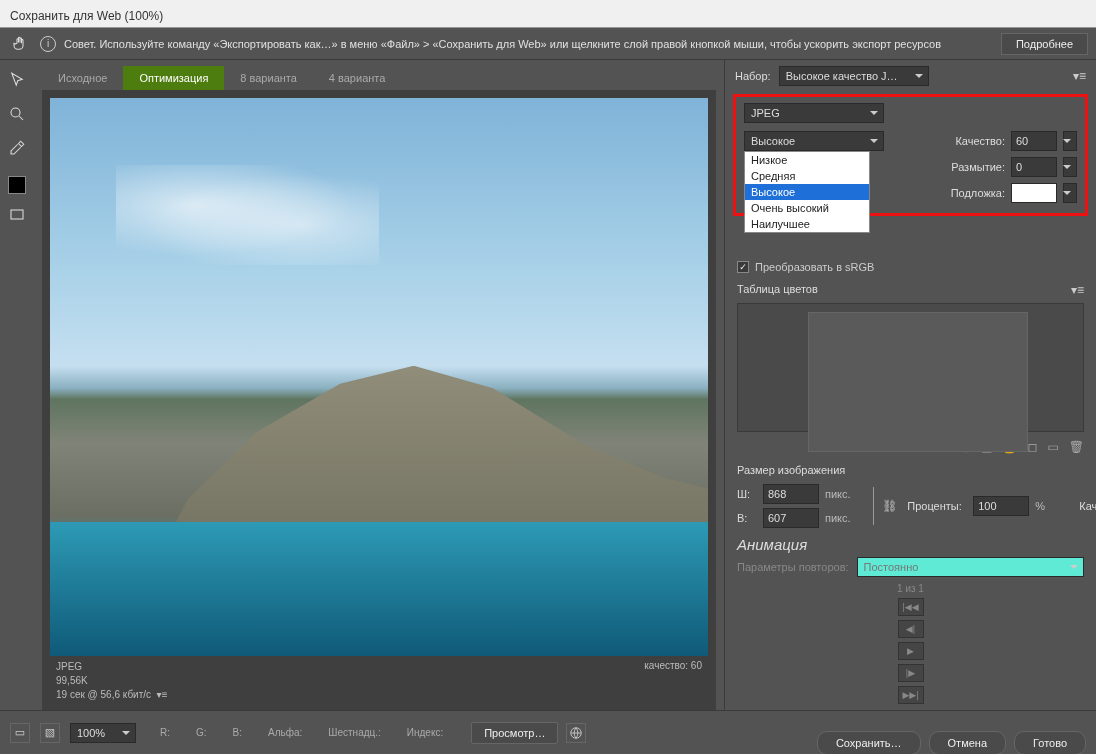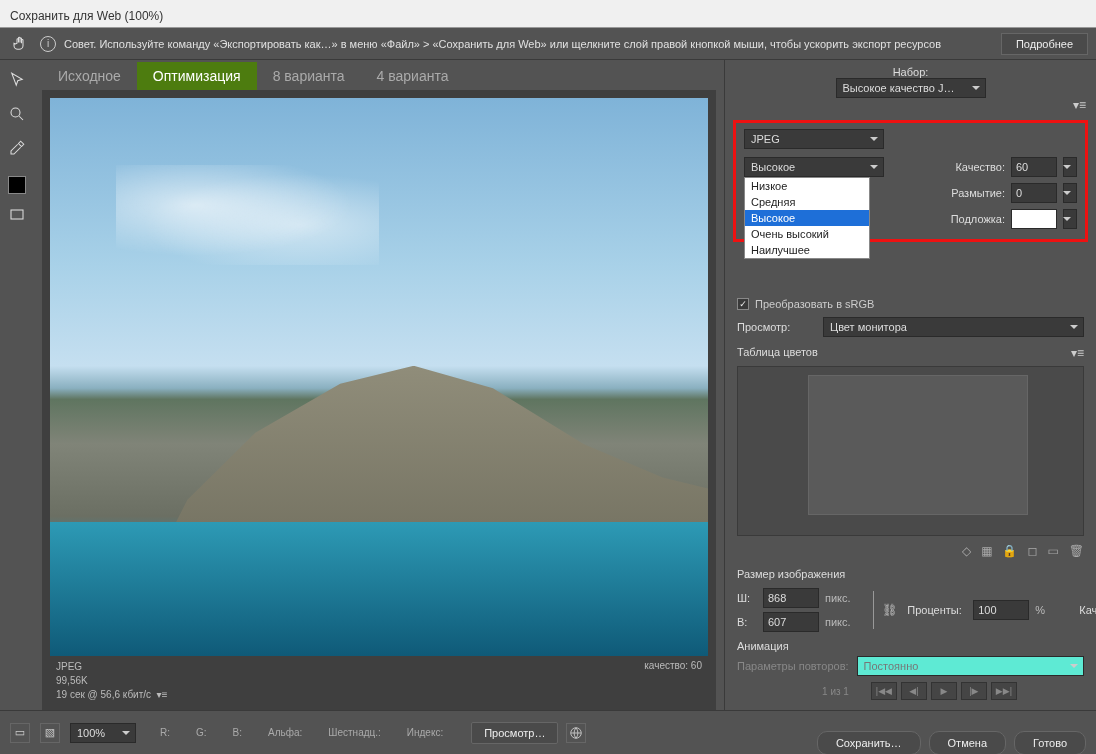--- a/index.html
+++ b/index.html
@@ -10,31 +10,31 @@
 .tipbar .info-icon { width:16px; height:16px; border:1px solid #ccc; border-radius:50%; display:flex; align-items:center; justify-content:center; font-size:10px; }
 .tipbar .tip { color:#e0e0e0; font-size:11px; flex:1; white-space:nowrap; overflow:hidden; }
 .tipbar .more-btn { background:#4a4a4a; border:1px solid #666; color:#eee; padding:4px 14px; font-size:11px; cursor:pointer; }
 .workspace { flex:1; display:flex; min-height:0; }
 .toolcol { width:34px; background:#535353; display:flex; flex-direction:column; align-items:center; padding-top:8px; gap:10px; }
 .tool { width:24px; height:24px; display:flex; align-items:center; justify-content:center; color:#ddd; cursor:pointer; }
 .tool svg { width:18px; height:18px; stroke:#ddd; fill:none; stroke-width:1.4; }
 .swatch { width:18px; height:18px; background:#000; border:1px solid #888; margin-top:6px; }
 .center { flex:1; display:flex; flex-direction:column; padding:0 8px; min-width:0; }
 .tabs { display:flex; height:30px; align-items:end; }
-.tab { padding:6px 16px; color:#aaa; font-size:14px; cursor:pointer; }
+.tab { padding:6px 16px; color:#aaa; font-size:11px; cursor:pointer; }
 .tab.active { background:#4d7c0f; color:#fff; }
 .preview-wrap { background:#3f3f3f; padding:8px; flex:1; display:flex; flex-direction:column; min-height:0; }
 .preview { flex:1; background:linear-gradient(to bottom,#7fb3d8 0%,#a8d1e8 30%,#c5dff0 48%,#8ab0c0 52%,#5f7560 54%,#808478 62%,#6b6f63 75%,#2d8ba8 82%,#165570 100%); position:relative; overflow:hidden; }
 .mountain { position:absolute; left:14%; right:0; top:48%; height:40%; background:linear-gradient(to bottom,#908d7a,#6e6c5c); clip-path:polygon(0% 100%,8% 60%,20% 30%,35% 8%,48% 0%,62% 10%,78% 35%,92% 50%,100% 55%,100% 100%); }
 .sea { position:absolute; left:0; right:0; bottom:0; height:24%; background:linear-gradient(to bottom,#2d9ab5,#0f5a78); }
 .clouds { position:absolute; top:12%; left:10%; width:40%; height:18%; background:radial-gradient(ellipse at 30% 40%,rgba(255,255,255,.6),transparent 60%),radial-gradient(ellipse at 70% 60%,rgba(255,255,255,.5),transparent 60%); }
 .meta-row { display:flex; justify-content:space-between; padding:4px 6px 0; color:#bbb; font-size:10px; }
 .meta-left div { line-height:14px; }
 .side { width:372px; background:#535353; display:flex; flex-direction:column; border-left:1px solid #3a3a3a; overflow:hidden; }
-.preset-row { display:flex; align-items:center; padding:6px 10px; gap:0;flex-direction:column; }
+.preset-row { display:flex; align-items:center; padding:6px 10px; gap:8px; }
 .label { color:#ddd; font-size:11px; }
 .select { background:#3a3a3a; border:1px solid #2a2a2a; color:#ddd; font-size:11px; height:20px; padding:0 18px 0 6px; position:relative; display:flex; align-items:center; cursor:pointer; }
 .select::after { content:""; position:absolute; right:5px; top:7px; border:4px solid transparent; border-top-color:#ccc; }
 .menu-icon { margin-left:auto; color:#ccc; cursor:pointer; font-size:12px; }
 .redbox { margin:2px 8px 6px; border:3px solid #e11; padding:6px 8px 10px; display:flex; flex-direction:column; gap:8px; }
 .row { display:flex; align-items:center; gap:6px; }
 .row .select { min-width:140px; }
 .qual-open { position:relative; }
 .dropdown-list { position:absolute; top:20px; left:0; right:0; background:#fff; border:1px solid #888; z-index:10; }
 .dropdown-list div { color:#222; font-size:11px; padding:2px 6px; cursor:pointer; }
@@ -54,24 +54,24 @@
 .ct-inner { position:absolute; left:70px; top:8px; width:220px; height:140px; border:1px solid #666; background:#5a5a5a; }
 .ct-icons { display:flex; gap:10px; padding:4px 12px; justify-content:flex-end; color:#aaa; }
 .ct-icons span { cursor:pointer; font-size:12px; }
 .imgsize { padding:6px 12px 2px; display:flex; flex-direction:column; gap:4px; }
 .sz-row { display:flex; align-items:center; gap:6px; }
 .sz-row .label { width:20px; }
 .sz-row .numinput { width:56px; }
 .unit { color:#bbb; width:40px; }
 .link-brace { width:14px; height:38px; border-right:1px solid #999; border-top:1px solid #999; border-bottom:1px solid #999; margin:0 4px; position:relative; }
 .link-icon { color:#ccc; font-size:12px; }
-.anim-head { padding:6px 12px 2px; color:#ddd; font-size:11px; }
+.anim-head { padding:6px 12px 2px; color:#ddd; font-size:15px;font-style:italic; }
 .anim-row { display:flex; align-items:center; gap:8px; padding:2px 12px 4px; color:#888; }
 .anim-row .select.disabled { color:#777; background:#5eead4; flex:1}
-.anim-ctrl { display:flex; justify-content:center; gap:4px; padding:2px 12px 6px; align-items:center; }
+.anim-ctrl { display:flex; justify-content:center; gap:4px; padding:2px 12px 6px; align-items:center;flex-direction:column; }
 .anim-btn { width:26px; height:18px; background:#454545; border:1px solid #333; display:flex; align-items:center; justify-content:center; color:#888; font-size:9px; }
 .pager { color:#888; padding:0 18px; font-size:10px; }
 .footer { height:44px; border-top:1px solid #3a3a3a; display:flex; align-items:center; padding:0 10px; gap:8px; }
 .foot-left { display:flex; align-items:center; gap:10px; }
 .mini-btn { width:20px; height:20px; border:1px solid #666; display:flex; align-items:center; justify-content:center; cursor:pointer; }
 .zoom-sel { width:66px; }
 .color-readout { color:#aaa; font-size:10px; display:flex; gap:26px; margin-left:14px; }
 .foot-right { margin-left:auto; display:flex; gap:8px;margin-top:20px; }
 .btn { background:#4a4a4a; border:1px solid #666; color:#eee; padding:5px 18px; font-size:11px; cursor:pointer; border-radius:10px; }
 .preview-btn { background:#4a4a4a; border:1px solid #666; color:#eee; padding:4px 12px; font-size:11px; border-radius:2px; cursor:pointer; }
@@ -184,24 +184,20 @@
             </div>
           </div>
         </div>
       </div>
 
       <div style="height:46px"></div>
       <div class="chkrow">
         <div class="chk">✓</div>
         <span>Преобразовать в sRGB</span>
       </div>
-      <div class="full-row">
-        <span class="label">Просмотр:</span>
-        <div class="select">Цвет монитора</div>
-      </div>
 
       <div class="panel-head">
         <span>Таблица цветов</span>
         <span class="menu-icon">▾≡</span>
       </div>
       <div class="color-table">
           <div class="ct-inner"></div>
         </div>
       <div class="ct-icons">
         <span>◇</span>

